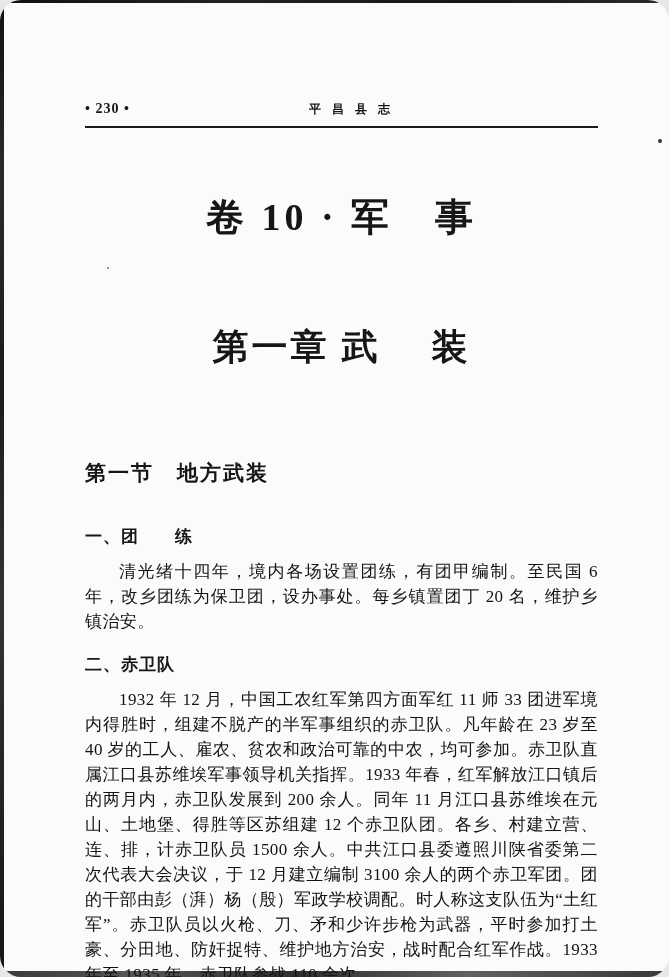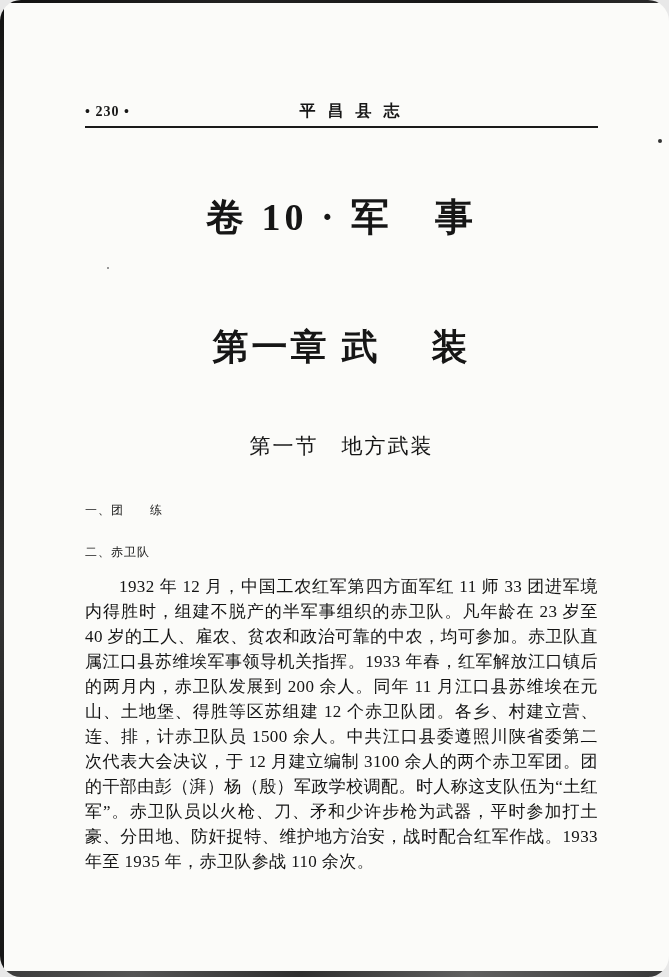--- a/index.html
+++ b/index.html
@@ -25,38 +25,38 @@
   .speck-b{left:107px;top:267px;width:2px;height:2px;background:#777;}
 
   .content{position:absolute;left:85px;top:0;width:513px;}
 
   .header{
     display:flex;align-items:baseline;
     padding-top:101px;height:22px;
     font-weight:bold;
   }
   .pageno{font-size:14px;letter-spacing:1px;width:140px;}
-  .booktitle{font-size:16px;letter-spacing:4px;flex:1;text-align:center;padding-right:120px;}
+  .booktitle{font-size:12px;letter-spacing:4px;flex:1;text-align:center;padding-right:120px;}
   .rule{height:2px;background:#1a1a1a;margin-top:3px;}
 
   .volume-title{
     margin-top:69px;text-align:center;
     font-size:38px;font-weight:bold;letter-spacing:4px;line-height:40px;
   }
   .chapter-title{
     margin-top:90px;text-align:center;
     font-size:36px;font-weight:bold;letter-spacing:3px;line-height:40px;
   }
   .section-title{
-    margin-top:67px;text-align:center;
-    font-size:21px;font-weight:normal;letter-spacing:2px;line-height:24px;
+    margin-top:94px;
+    font-size:21px;font-weight:bold;letter-spacing:2px;line-height:24px;
   }
   .sub-heading{
     margin-top:41px;
-    font-size:12px;font-weight:normal;letter-spacing:1px;line-height:22px;
+    font-size:17px;font-weight:bold;letter-spacing:1px;line-height:22px;
   }
   .sub-heading.second{margin-top:20px;}
   .para{
     margin-top:11px;
     font-size:17px;line-height:25px;
     text-align:justify;
     text-indent:2em;
     letter-spacing:0.4px;
     color:#131313;
   }
@@ -79,18 +79,19 @@
     </div>
     <div class="rule"></div>
 
     <div class="volume-title">卷 10 · 军　事</div>
 
     <div class="chapter-title">第一章 武　 装</div>
 
     <div class="section-title">第一节　地方武装</div>
 
     <div class="sub-heading">一、团　　练</div>
+    <div class="para">清光绪十四年，境内各场设置团练，有团甲编制。至民国 6 年，改乡团练为保卫团，设办事处。每乡镇置团丁 20 名，维护乡镇治安。</div>
 
     <div class="sub-heading second">二、赤卫队</div>
     <div class="para">1932 年 12 月，中国工农红军第四方面军红 11 师 33 团进军境内得胜时，组建不脱产的半军事组织的赤卫队。凡年龄在 23 岁至 40 岁的工人、雇农、贫农和政治可靠的中农，均可参加。赤卫队直属江口县苏维埃军事领导机关指挥。1933 年春，红军解放江口镇后的两月内，赤卫队发展到 200 余人。同年 11 月江口县苏维埃在元山、土地堡、得胜等区苏组建 12 个赤卫队团。各乡、村建立营、连、排，计赤卫队员 1500 余人。中共江口县委遵照川陕省委第二次代表大会决议，于 12 月建立编制 3100 余人的两个赤卫军团。团的干部由彭（湃）杨（殷）军政学校调配。时人称这支队伍为“土红军”。赤卫队员以火枪、刀、矛和少许步枪为武器，平时参加打土豪、分田地、防奸捉特、维护地方治安，战时配合红军作战。1933 年至 1935 年，赤卫队参战 110 余次。</div>
 
   </div>
 </div>
 
 </body></html>

